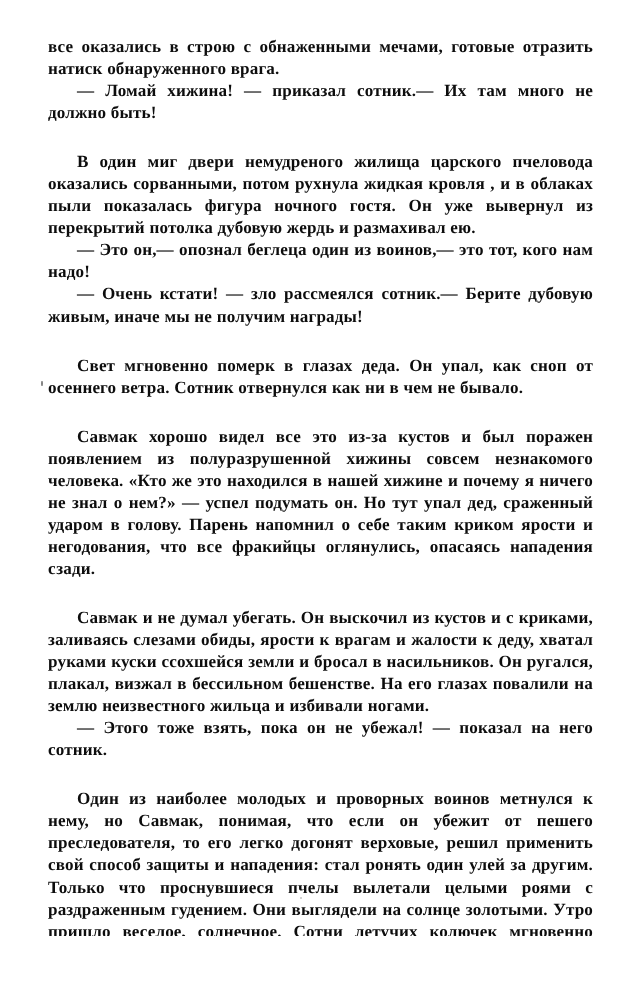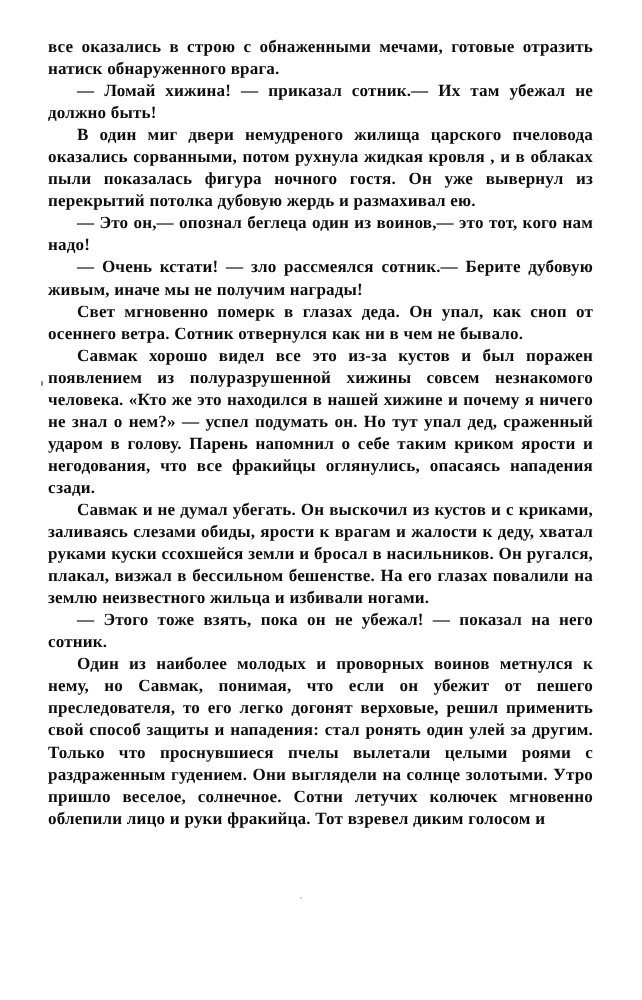--- a/index.html
+++ b/index.html
@@ -43,20 +43,21 @@
     font-weight: 600;
     text-rendering: geometricPrecision;
   }
 
   
   .para.cont {
     text-indent: 0;
   }
   .para.indent {
     text-indent: 29px;
+    margin-top: 27px;
   }
 
   
   .para.dialogue {
     text-indent: 29px;
   }
 
   
   .folio {
     position: absolute;
@@ -100,21 +101,21 @@
     border-radius: 50%;
   }
 </style>
 </head>
 <body>
 
 <div class="page">
 
   <div class="textblock">
     <p class="para cont">все оказались в строю с обнаженными мечами, готовые отразить натиск обнаруженного врага.</p>
-    <p class="para dialogue">— Ломай хижина! — приказал сотник.— Их там убежал не должно быть!</p>
+    <p class="para dialogue">— Ломай хижина! — приказал сотник.— Их там много не должно быть!</p>
     <p class="para indent">В один миг двери немудреного жилища царского пчеловода оказались сорванными, потом рухнула жидкая кровля , и в облаках пыли показалась фигура ночного гостя. Он уже вывернул из перекрытий потолка дубовую жердь и размахивал ею.</p>
     <p class="para dialogue">— Это он,— опознал беглеца один из воинов,— это тот, кого нам надо!</p>
     <p class="para dialogue">— Очень кстати! — зло рассмеялся сотник.— Берите дубовую живым, иначе мы не получим награды!</p>
     <p class="para indent">Свет мгновенно померк в глазах деда. Он упал, как сноп от осеннего ветра. Сотник отвернулся как ни в чем не бывало.</p>
     <p class="para indent">Савмак хорошо видел все это из-за кустов и был поражен появлением из полуразрушенной хижины совсем незнакомого человека. «Кто же это находился в нашей хижине и почему я ничего не знал о нем?» — успел подумать он. Но тут упал дед, сраженный ударом в голову. Парень напомнил о себе таким криком ярости и негодования, что все фракийцы оглянулись, опасаясь нападения сзади.</p>
     <p class="para indent">Савмак и не думал убегать. Он выскочил из кустов и с криками, заливаясь слезами обиды, ярости к врагам и жалости к деду, хватал руками куски ссохшейся земли и бросал в насильников. Он ругался, плакал, визжал в бессильном бешенстве. На его глазах повалили на землю неизвестного жильца и избивали ногами.</p>
     <p class="para dialogue">— Этого тоже взять, пока он не убежал! — показал на него сотник.</p>
     <p class="para indent">Один из наиболее молодых и проворных воинов метнулся к нему, но Савмак, понимая, что если он убежит от пешего преследователя, то его легко догонят верховые, решил применить свой способ защиты и нападения: стал ронять один улей за другим. Только что проснувшиеся пчелы вылетали целыми роями с раздраженным гудением. Они выглядели на солнце золотыми. Утро пришло веселое, солнечное. Сотни летучих колючек мгновенно облепили лицо и руки фракийца. Тот взревел диким голосом и</p>
   </div>
 

